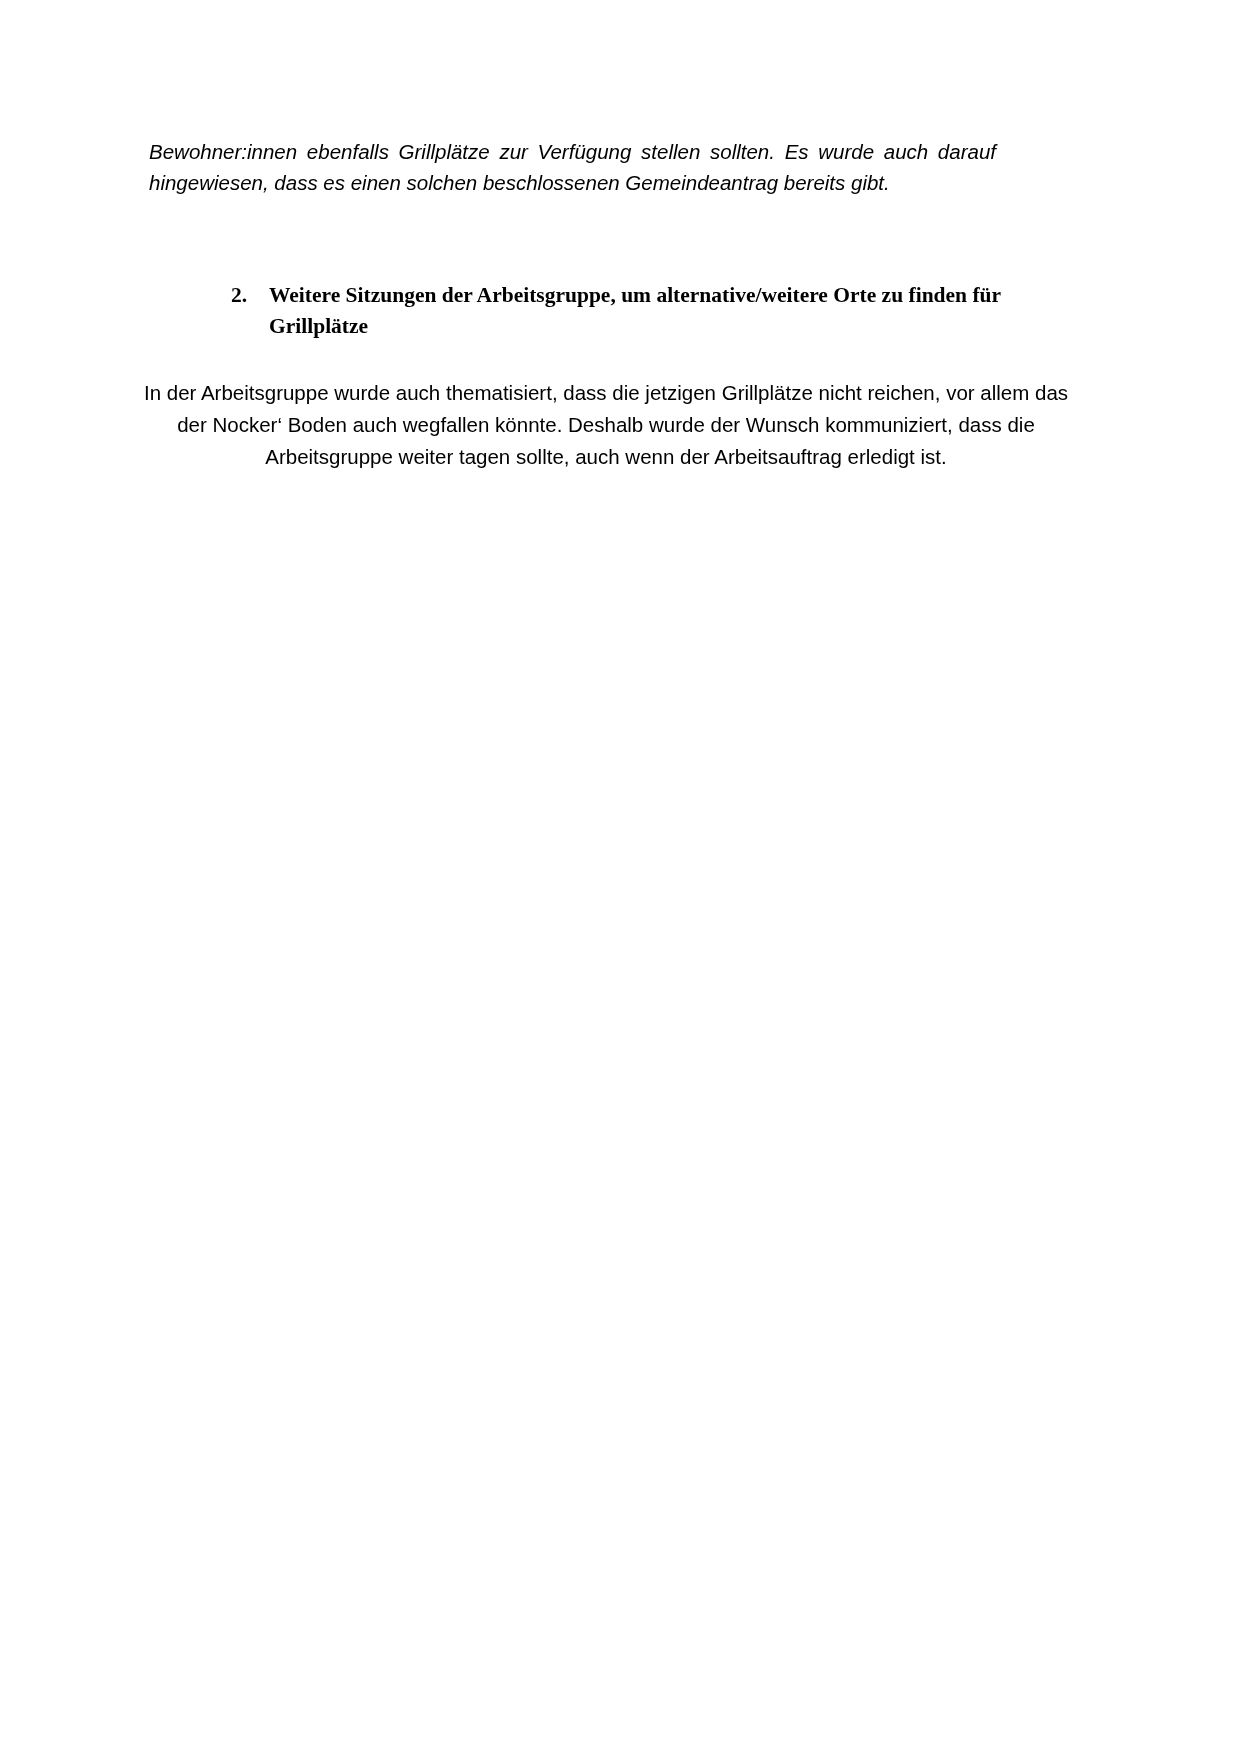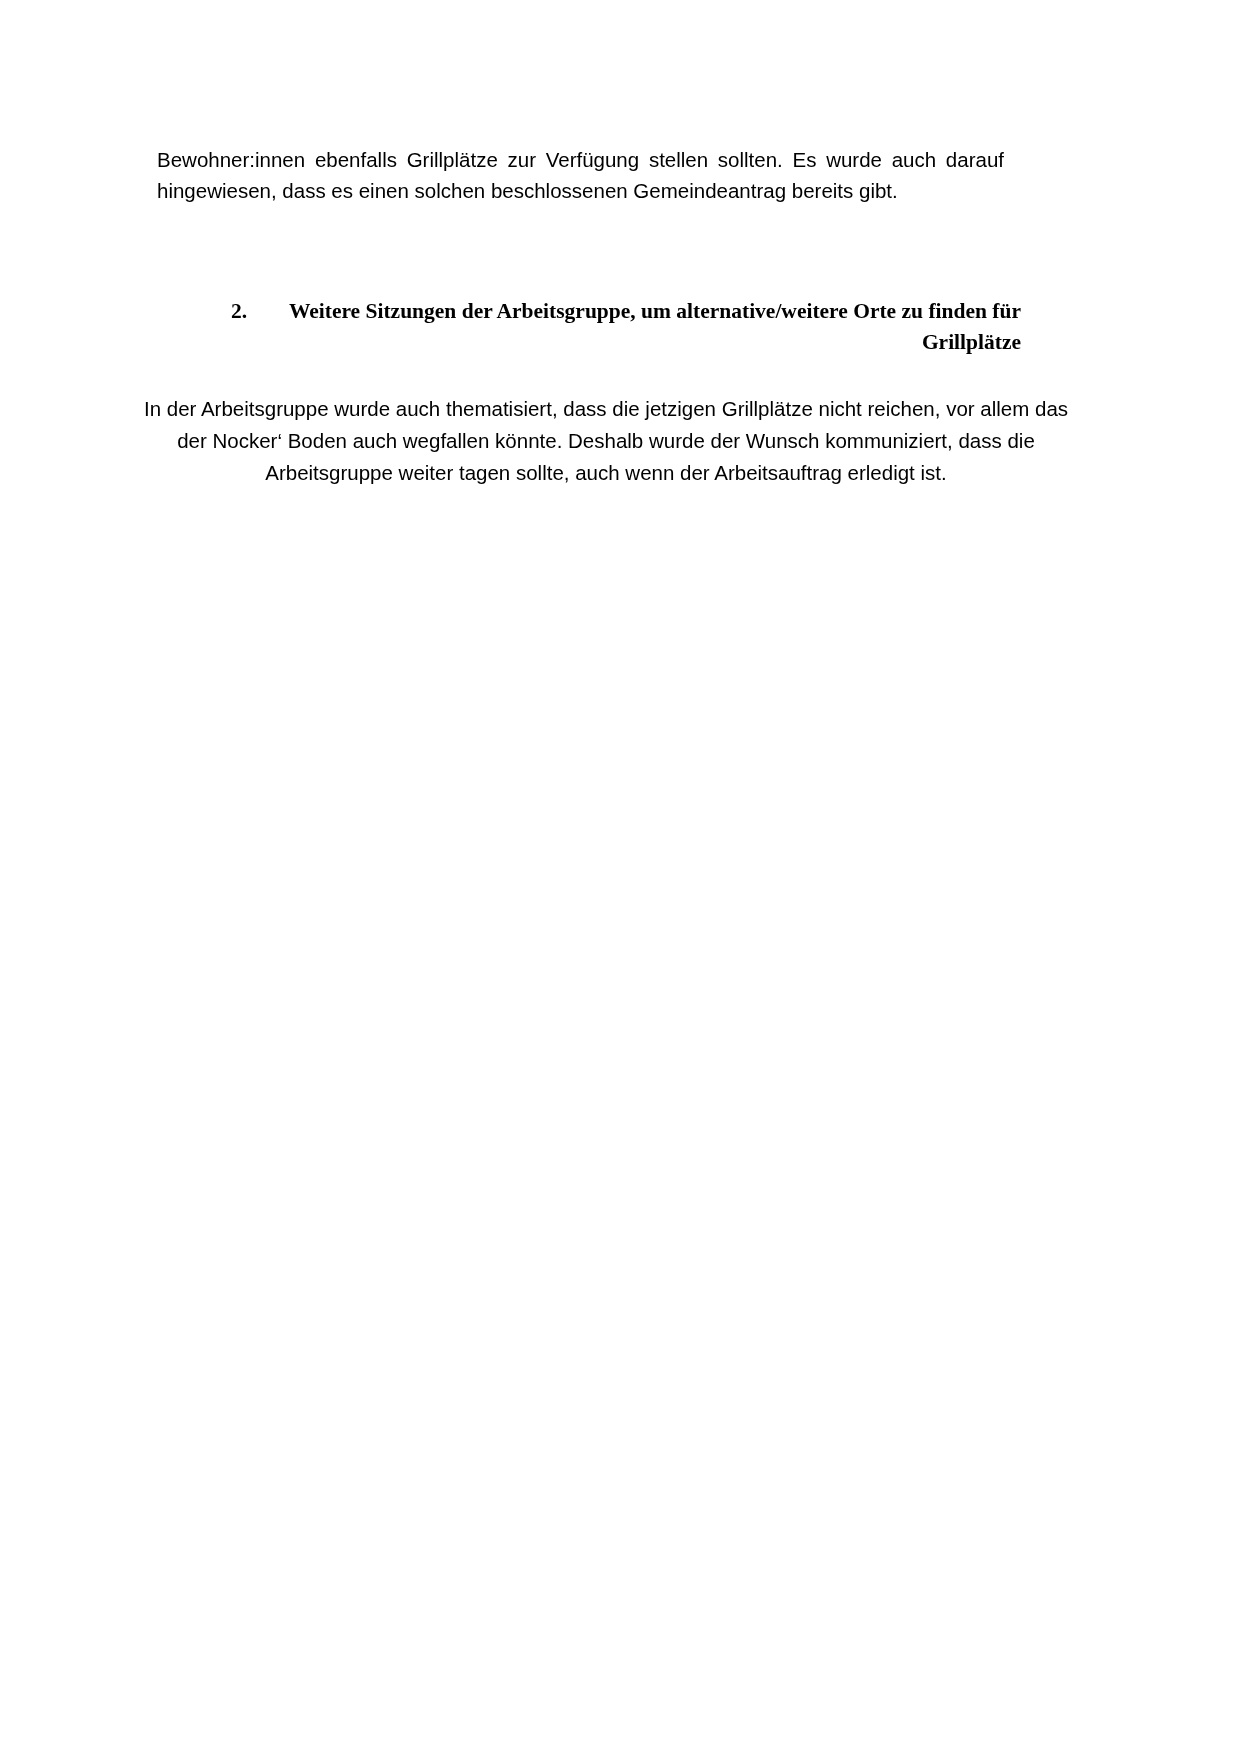--- a/index.html
+++ b/index.html
@@ -20,25 +20,26 @@
     top: 0;
     left: 0;
     width: 1241px;
     height: 1754px;
     background: #ffffff;
     box-sizing: border-box;
     padding: 128px 150px 0 141px;
   }
   .intro-para {
     font-family: "Liberation Sans", sans-serif;
+    font-style: italic;
     font-size: 20.5px;
     line-height: 1.52;
     text-align: justify;
     color: #000000;
-    margin: 16px;
+    margin: 8px;
     width: 847px;
   }
   .spacer-after-intro {
     height: 74px;
   }
   .numbered-item {
     display: flex;
     align-items: flex-start;
     width: 790px;
     margin-left: 90px;
@@ -51,21 +52,21 @@
     width: 38px;
     flex: 0 0 38px;
     text-align: left;
   }
   .numbered-item .heading-text {
     font-family: "Liberation Serif", serif;
     font-weight: bold;
     font-size: 21.5px;
     line-height: 1.42;
     flex: 1 1 auto;
-    text-align: right;
+    text-align: left;
   }
   .spacer-after-heading {
     height: 36px;
   }
   .body-para {
     font-family: "Liberation Sans", sans-serif;
     font-size: 20.5px;
     line-height: 1.56;
     color: #000000;
     margin: 0;

